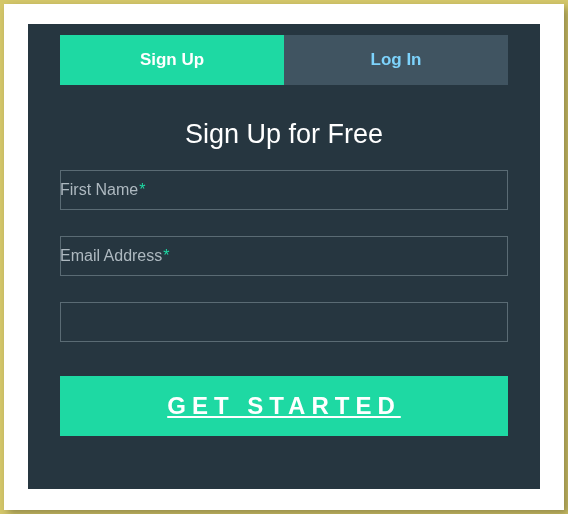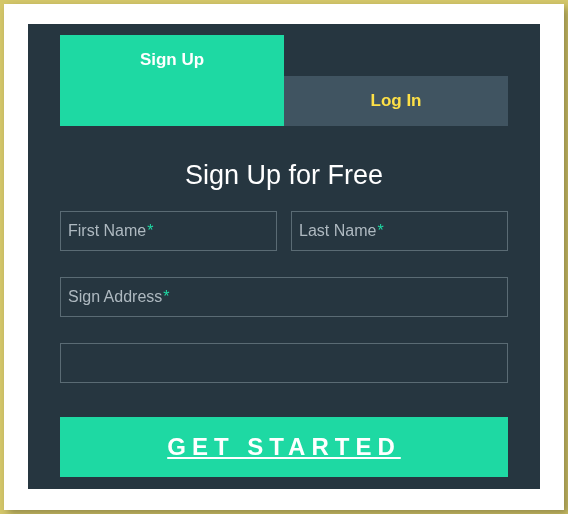--- a/index.html
+++ b/index.html
@@ -38,22 +38,21 @@
       font-size: 17px;
       font-weight: 600;
       cursor: pointer;
     }
     .tab-active {
       background: #1ed9a3;
       color: #fff;
     }
     .tab-inactive {
       background: #405461;
-      color: #fde047;
-      margin-top: 41px;
+      color: #7dd3fc;
     }
     .title {
       text-align: center;
       color: #fff;
       font-size: 27px;
       font-weight: 500;
       margin-bottom: 20px;
     }
     .row {
       display: flex;
@@ -72,21 +71,21 @@
       height: 40px;
       background: transparent;
       border: 1px solid #5a6b74;
       padding: 0 12px;
       color: #aeb9c0;
       font-size: 16px;
       font-family: inherit;
     }
     .input-label {
       position: absolute;
-      left: 8px;
+      left: 0;
       top: 50%;
       transform: translateY(-50%);
       color: #aeb9c0;
       font-size: 16px;
       pointer-events: none;
     }
     .required {
       color: #1ed9a3;
       margin-left: 1px;
     }
@@ -125,33 +124,27 @@
     
     <h1 class="title">Sign Up for Free</h1>
     
     <div class="row">
       <div class="input-wrap">
         <input type="text" class="input-field" style="">
         <span class="input-label">
           <span>First Name</span><span class="required">*</span>
         </span>
       </div>
-      <div class="input-wrap">
-        <input type="text" class="input-field" style="">
-        <span class="input-label">
-          <span>Last Name</span><span class="required">*</span>
-        </span>
-      </div>
     </div>
     
     <div class="single-row">
       <div class="input-wrap full">
         <input type="email" class="input-field" style="">
         <span class="input-label">
-          <span>Sign Address</span><span class="required">*</span>
+          <span>Email Address</span><span class="required">*</span>
         </span>
       </div>
     </div>
     
     <div class="single-row">
       <div class="input-wrap full">
         <input type="password" class="input-field" style="">
       </div>
     </div>
     

